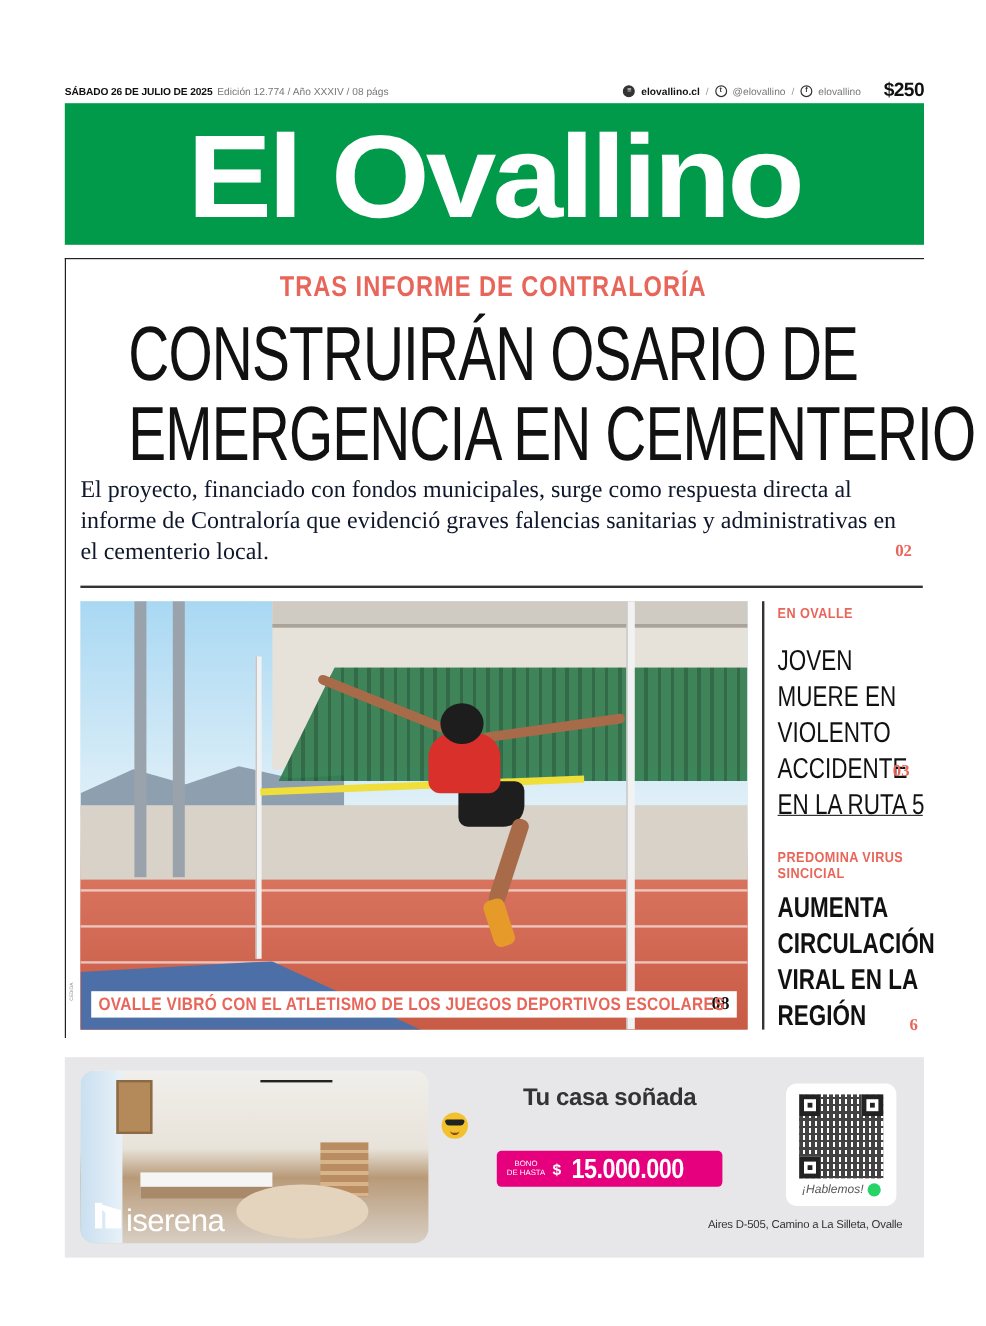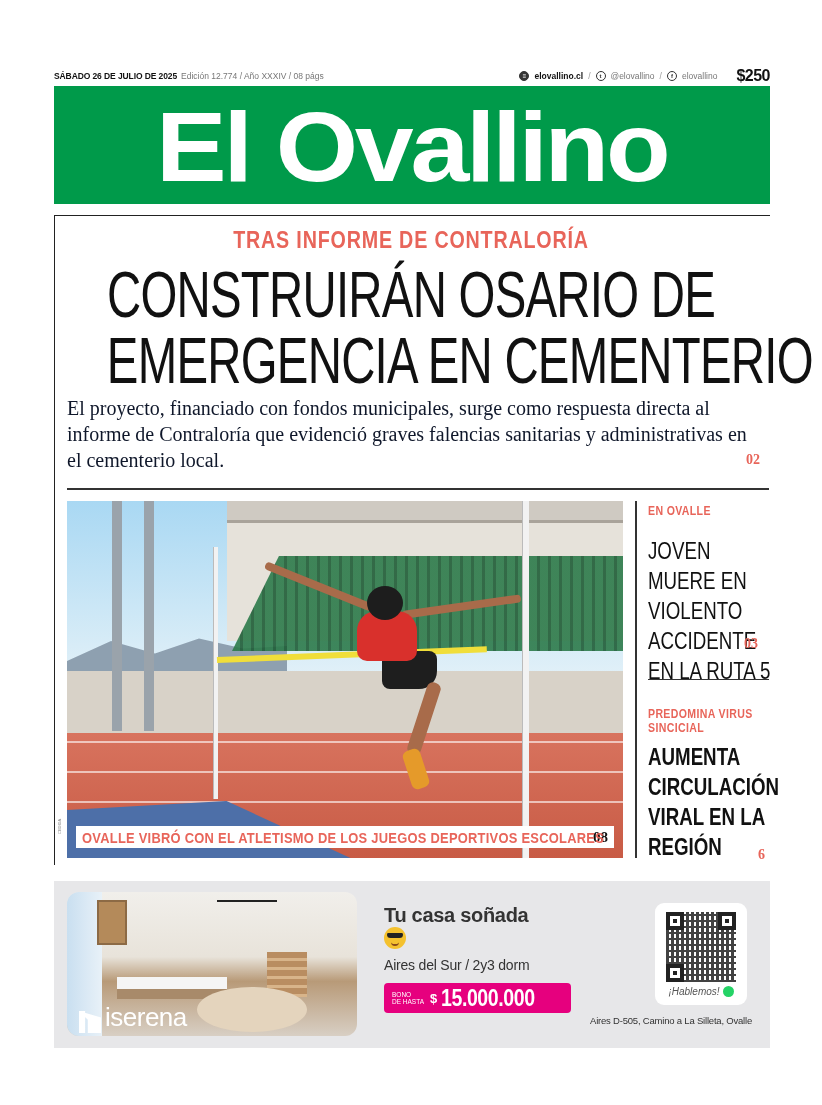--- a/index.html
+++ b/index.html
@@ -68,24 +68,24 @@
 
     
     .ad { position: absolute; left: 54px; top: 881px; width: 716px; height: 167px; background: #e7e7e9; }
     .ad-photo { position: absolute; left: 13px; top: 11px; width: 290px; height: 144px; border-radius: 12px; overflow: hidden; background: linear-gradient(180deg, #f1efeb 0%, #e8e3da 45%, #b89a78 62%, #d8cfc4 100%); }
     .ad-photo .window { position: absolute; left: 0; top: 0; width: 35px; height: 144px; background: linear-gradient(90deg, #c9dff0, #e8f1f8); }
     .ad-photo .shelf { position: absolute; left: 30px; top: 8px; width: 30px; height: 45px; background: #b48a5a; border: 2px solid #8c6a45; }
     .ad-photo .counter { position: absolute; left: 50px; top: 85px; width: 110px; height: 22px; background: #f5f5f5; border-bottom: 10px solid #a88a6a; }
     .ad-photo .table { position: absolute; left: 130px; top: 95px; width: 110px; height: 45px; border-radius: 50%; background: #e4d4bd; }
     .ad-photo .stairs { position: absolute; left: 200px; top: 60px; width: 40px; height: 45px; background: repeating-linear-gradient(180deg, #b98d61 0 6px, #d8b48a 6px 9px); }
     .ad-photo .lamp { position: absolute; left: 150px; top: 8px; width: 60px; height: 14px; border-top: 2px solid #222; }
-    .ad-photo .brand { position: absolute; left: 12px; top: 110px; color: #fff; font-family: "Liberation Sans", sans-serif; font-size: 26px; letter-spacing: -0.5px; display: flex; align-items: flex-end; gap: 4px; }
+    .ad-photo .brand { position: absolute; left: 12px; top: 110px; color: #fff; font-family: "Liberation Sans", sans-serif; font-size: 26px; letter-spacing: -0.5px; display: flex; align-items: flex-start; gap: 4px; }
     .ad-photo .brand .mark { width: 22px; height: 22px; background: #fff; clip-path: polygon(0 0, 28% 0, 28% 100%, 0 100%, 0 0, 100% 30%, 100% 100%, 40% 100%, 40% 40%); }
 
-    .ad-text { position: absolute; left: 330px; top: 22px; width: 280px; }
+    .ad-text { position: absolute; left: 314px; top: 22px; width: 280px; text-align: center; }
     .ad-title { font-family: "Liberation Sans", sans-serif; font-weight: bold; font-size: 20px; color: #333; letter-spacing: -0.3px; line-height: 24px; }
     .ad-sub { font-family: "Liberation Sans", sans-serif; font-size: 20px; color: #333; line-height: 26px; letter-spacing: -0.3px; display: flex; align-items: center; gap: 6px; }
     .ad-sub .emoji { width: 22px; height: 22px; border-radius: 50%; background: #f4c12e; position: relative; display: inline-block; }
     .ad-sub .emoji::before { content: ""; position: absolute; left: 3px; top: 6px; width: 16px; height: 5px; background: #222; border-radius: 2px 2px 5px 5px; }
     .ad-sub .emoji::after { content: ""; position: absolute; left: 7px; top: 14px; width: 8px; height: 3px; border-bottom: 2px solid #8a4b1a; border-radius: 0 0 6px 6px; }
     .ad-loc { font-family: "Liberation Sans", sans-serif; font-size: 14px; color: #333; margin-top: 8px; letter-spacing: -0.2px; }
     .ad-bono { display: inline-flex; align-items: center; gap: 4px; background: #e6007e; border-radius: 4px; padding: 0 10px 0 8px; height: 30px; margin-top: 10px; color: #fff; }
     .ad-bono .small { font-size: 6.5px; line-height: 7px; font-weight: normal; }
     .ad-bono .currency { font-size: 13px; font-weight: bold; margin-left: 2px; }
     .ad-bono .amount { font-family: "Liberation Sans", sans-serif; font-weight: bold; font-size: 23px; letter-spacing: -0.5px; transform: scaleX(0.85); transform-origin: left center; display: inline-block; width: 120px; }
@@ -203,21 +203,20 @@
       <span class="mark"></span>
       <span>iserena</span>
     </div>
   </div>
 
   <div class="ad-text">
     <div class="ad-title">Tu casa soñada</div>
     <div class="ad-sub">
       <span class="emoji"></span>
     </div>
-    <div class="ad-loc">Aires del Sur / 2y3 dorm</div>
     <div class="ad-bono">
       <span class="small">
         <span>BONO</span><br>
         <span>DE HASTA</span>
       </span>
       <span class="currency">$</span>
       <span class="amount">15.000.000</span>
     </div>
   </div>
 

